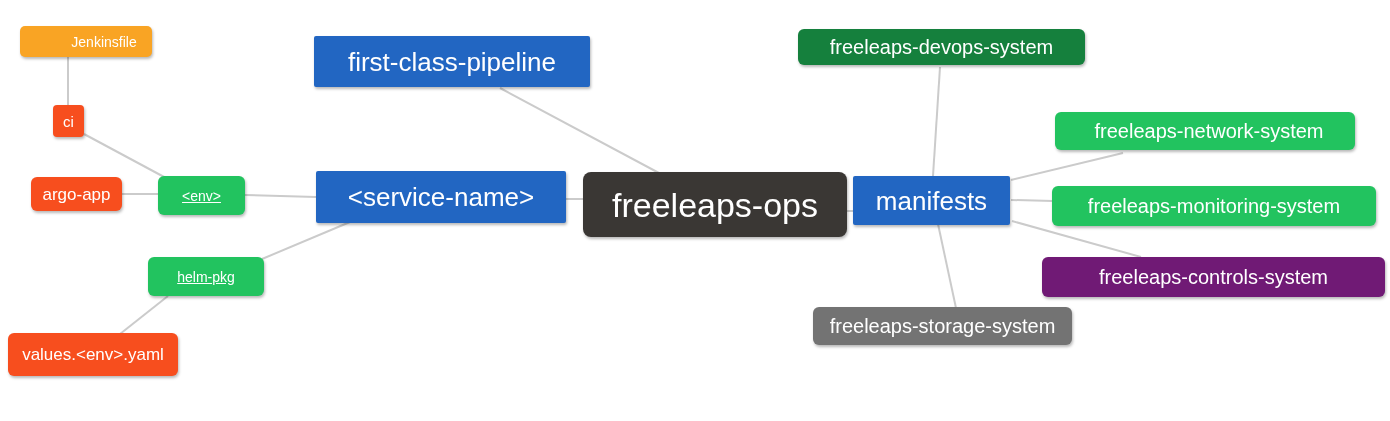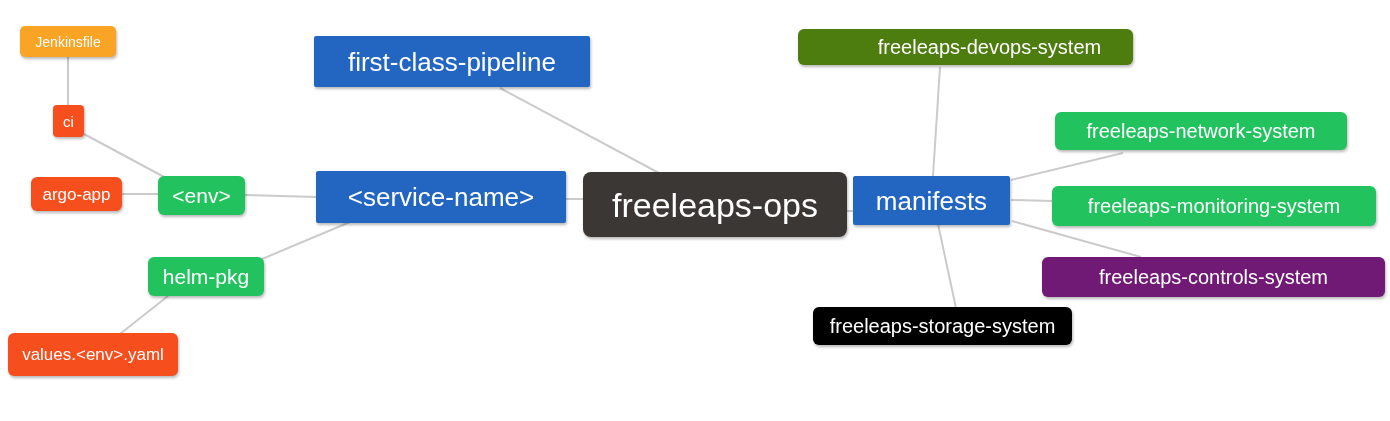--- a/index.html
+++ b/index.html
@@ -11,21 +11,21 @@
   .edges{position:absolute;left:0;top:0;width:1390px;height:421px;}
   .node{
     position:absolute;display:flex;align-items:center;justify-content:center;
     color:#ffffff;white-space:nowrap;border-radius:6px;
     box-shadow:1px 2px 3px rgba(0,0,0,0.28);
     cursor:pointer;user-select:none;line-height:1;
   }
   .node.root{border-radius:8px;font-size:34px;}
   .node.lvl1{border-radius:2px;font-size:26px;}
   .node.lvl2{font-size:20px;}
-  .node.lvl2b{font-size:21px;}
+  .node.lvl2b{font-size:14px;text-decoration:underline;}
   .node.lvl3{font-size:17px;}
   .node.lvl4{font-size:14px;border-radius:5px;}
   .node.ci{font-size:15px;border-radius:4px;}
 </style>
 </head>
 <body style="background: rgb(255, 255, 255);">
 
 <div class="canvas">
 
   <svg class="edges" viewBox="0 0 1390 421" xmlns="http://www.w3.org/2000/svg">
@@ -38,43 +38,43 @@
     <line x1="500" y1="88" x2="659" y2="173" stroke-width="2" stroke="#cbcbcb"></line>
     <line x1="566" y1="199" x2="584" y2="199" stroke-width="2" stroke="#cbcbcb"></line>
     <line x1="846" y1="211" x2="854" y2="211" stroke-width="2" stroke="#cbcbcb"></line>
     <line x1="940" y1="67" x2="933" y2="176" stroke-width="2" stroke="#cbcbcb"></line>
     <line x1="1011" y1="180" x2="1123" y2="153" stroke-width="2" stroke="#cbcbcb"></line>
     <line x1="1011" y1="200" x2="1053" y2="201" stroke-width="2" stroke="#cbcbcb"></line>
     <line x1="1012" y1="221" x2="1141" y2="257" stroke-width="2" stroke="#cbcbcb"></line>
     <line x1="938" y1="224" x2="956" y2="308" stroke-width="2" stroke="#cbcbcb"></line>
   </svg>
 
-  <div class="node lvl4" style="left: 20px; top: 26px; width: 96px; height: 31px; background: rgb(249, 164, 36); color: rgb(255, 255, 255);">Jenkinsfile</div>
+  <div class="node lvl4" style="left: 20px; top: 26px; width: 96px; height: 31px; background: rgb(249, 164, 36); color: rgb(255, 255, 255); padding-left: 36px;">Jenkinsfile</div>
 
   <div class="node ci" style="left: 53px; top: 105px; width: 31px; height: 32px; background: rgb(247, 78, 30); color: rgb(255, 255, 255);">ci</div>
 
   <div class="node lvl3" style="left: 31px; top: 177px; width: 91px; height: 34px; background: rgb(247, 78, 30); color: rgb(255, 255, 255);">argo-app</div>
 
   <div class="node lvl2b" style="left: 158px; top: 176px; width: 87px; height: 39px; background: rgb(34, 195, 95); color: rgb(255, 255, 255);">&lt;env&gt;</div>
 
   <div class="node lvl2b" style="left: 148px; top: 257px; width: 116px; height: 39px; background: rgb(34, 195, 95); color: rgb(255, 255, 255);">helm-pkg</div>
 
   <div class="node lvl3" style="left: 8px; top: 333px; width: 170px; height: 43px; background: rgb(247, 78, 30); color: rgb(255, 255, 255);">values.&lt;env&gt;.yaml</div>
 
   <div class="node lvl1" style="left: 314px; top: 36px; width: 276px; height: 51px; background: rgb(34, 102, 194); color: rgb(255, 255, 255);">first-class-pipeline</div>
 
   <div class="node lvl1" style="left: 316px; top: 171px; width: 250px; height: 52px; background: rgb(34, 102, 194); color: rgb(255, 255, 255);">&lt;service-name&gt;</div>
 
   <div class="node root" style="left: 583px; top: 172px; width: 264px; height: 65px; background: rgb(58, 55, 52); color: rgb(255, 255, 255);">freeleaps-ops</div>
 
   <div class="node lvl1" style="left: 853px; top: 176px; width: 157px; height: 49px; background: rgb(34, 102, 194); color: rgb(255, 255, 255);">manifests</div>
 
-  <div class="node lvl2" style="left: 798px; top: 29px; width: 287px; height: 36px; background: #4d7c0f; color: rgb(255, 255, 255); padding-left: 48px;">freeleaps-devops-system</div>
+  <div class="node lvl2" style="left: 798px; top: 29px; width: 287px; height: 36px; background: #15803d; color: rgb(255, 255, 255);">freeleaps-devops-system</div>
 
-  <div class="node lvl2" style="left: 1055px; top: 112px; width: 292px; height: 38px; background: rgb(34, 195, 95); color: rgb(255, 255, 255);">freeleaps-network-system</div>
+  <div class="node lvl2" style="left: 1055px; top: 112px; width: 292px; height: 38px; background: rgb(34, 195, 95); color: rgb(255, 255, 255); padding-left: 8px;">freeleaps-network-system</div>
 
   <div class="node lvl2" style="left: 1052px; top: 186px; width: 324px; height: 40px; background: rgb(34, 195, 95); color: rgb(255, 255, 255);">freeleaps-monitoring-system</div>
 
   <div class="node lvl2" style="left: 1042px; top: 257px; width: 343px; height: 40px; background: #701a75; color: rgb(255, 255, 255);">freeleaps-controls-system</div>
 
-  <div class="node lvl2" style="left: 813px; top: 307px; width: 259px; height: 38px; background: #000000; color: rgb(255, 255, 255);">freeleaps-storage-system</div>
+  <div class="node lvl2" style="left: 813px; top: 307px; width: 259px; height: 38px; background: #737373; color: rgb(255, 255, 255);">freeleaps-storage-system</div>
 
 </div>
 
 </body></html>

